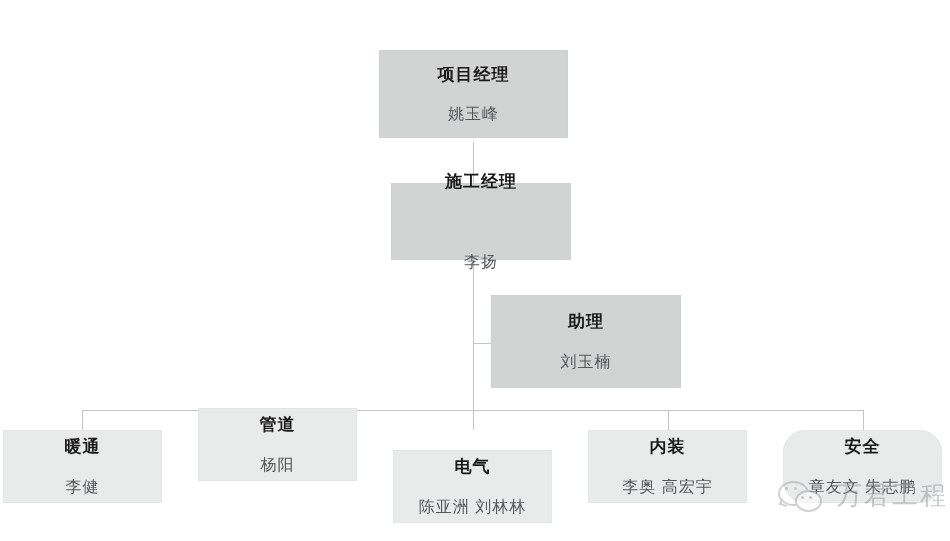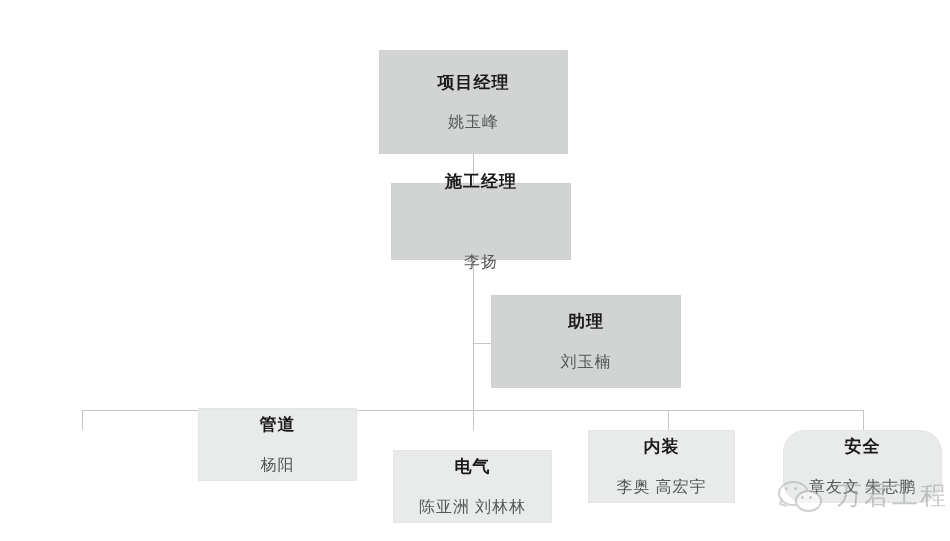--- a/index.html
+++ b/index.html
@@ -41,21 +41,20 @@
     font-size: 17px;
     letter-spacing: 1px;
     white-space: nowrap;
   }
   .node-name {
     color: #555759;
     font-size: 16px;
     letter-spacing: 1px;
     white-space: nowrap;
     margin-top: 19px;
-    font-family: Liberation Serif, serif;
   }
 
   
   .line {
     position: absolute;
     background: #c3c5c6;
   }
   .line.v { width: 1px; }
   .line.h { height: 1px; }
 
@@ -127,47 +126,51 @@
   <div class="line h" style="left:473px; top:343px; width:18px;"></div>
 
   <div class="line h" style="left:82px; top:410px; width:781px;"></div>
 
   <div class="line v" style="left:82px; top:410px; height:20px;"></div>
   <div class="line v" style="left:277px; top:410px; height:20px;"></div>
   <div class="line v" style="left:473px; top:410px; height:20px;"></div>
   <div class="line v" style="left:668px; top:410px; height:20px;"></div>
   <div class="line v" style="left:863px; top:410px; height:20px;"></div>
 
-  <div class="node" style="left:379px; top:50px; width:189px; height:104px;">
+  <div class="node" style="left:379px; top:50px; width:189px; height:88px;">
     <div class="node-title">项目经理</div>
     <div class="node-name">姚玉峰</div>
   </div>
 
   <div class="node" style="left:391px; top:183px; width:180px; height:77px;gap:40px;">
     <div class="node-title">施工经理</div>
     <div class="node-name">李扬</div>
   </div>
 
   <div class="node" style="left:491px; top:295px; width:190px; height:93px;">
     <div class="node-title">助理</div>
     <div class="node-name">刘玉楠</div>
   </div>
 
+  <div class="node light" style="left:3px; top:430px; width:159px; height:73px;">
+    <div class="node-title">暖通</div>
+    <div class="node-name">李健</div>
+  </div>
 
   <div class="node light" style="left:198px; top:408px; width:159px; height:73px;">
     <div class="node-title">管道</div>
     <div class="node-name">杨阳</div>
   </div>
 
   <div class="node light" style="left:393px; top:450px; width:159px; height:73px;">
     <div class="node-title">电气</div>
     <div class="node-name">陈亚洲 刘林林</div>
   </div>
 
-  <div class="node light" style="left:588px; top:430px; width:147px; height:73px;">
+  <div class="node light" style="left:588px; top:430px; width:159px; height:73px;">
     <div class="node-title">内装</div>
     <div class="node-name">李奥 高宏宇</div>
   </div>
 
   <div class="node light" style="left:783px; top:430px; width:159px; height:73px;border-radius:22px;">
     <div class="node-title">安全</div>
     <div class="node-name">章友文 朱志鹏</div>
   </div>
 
   <div id="watermark" style="left:778px; top:478px;">

